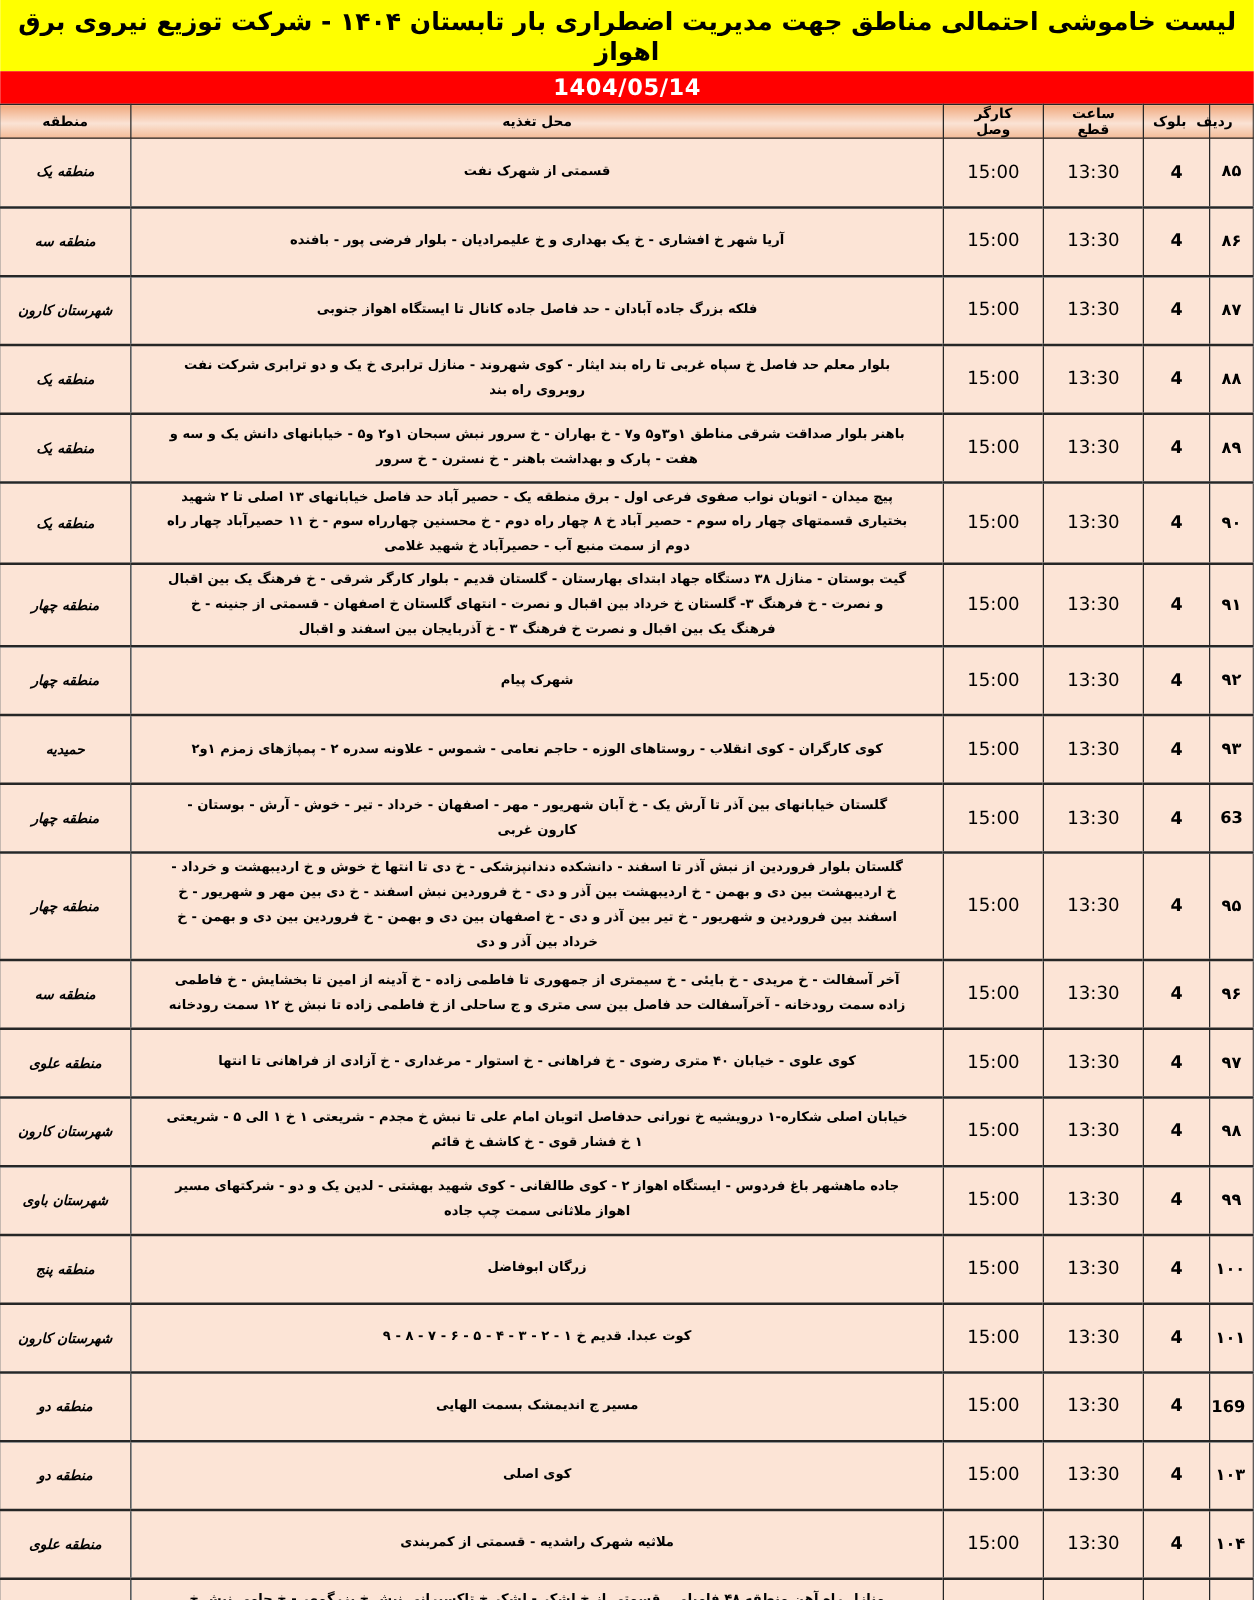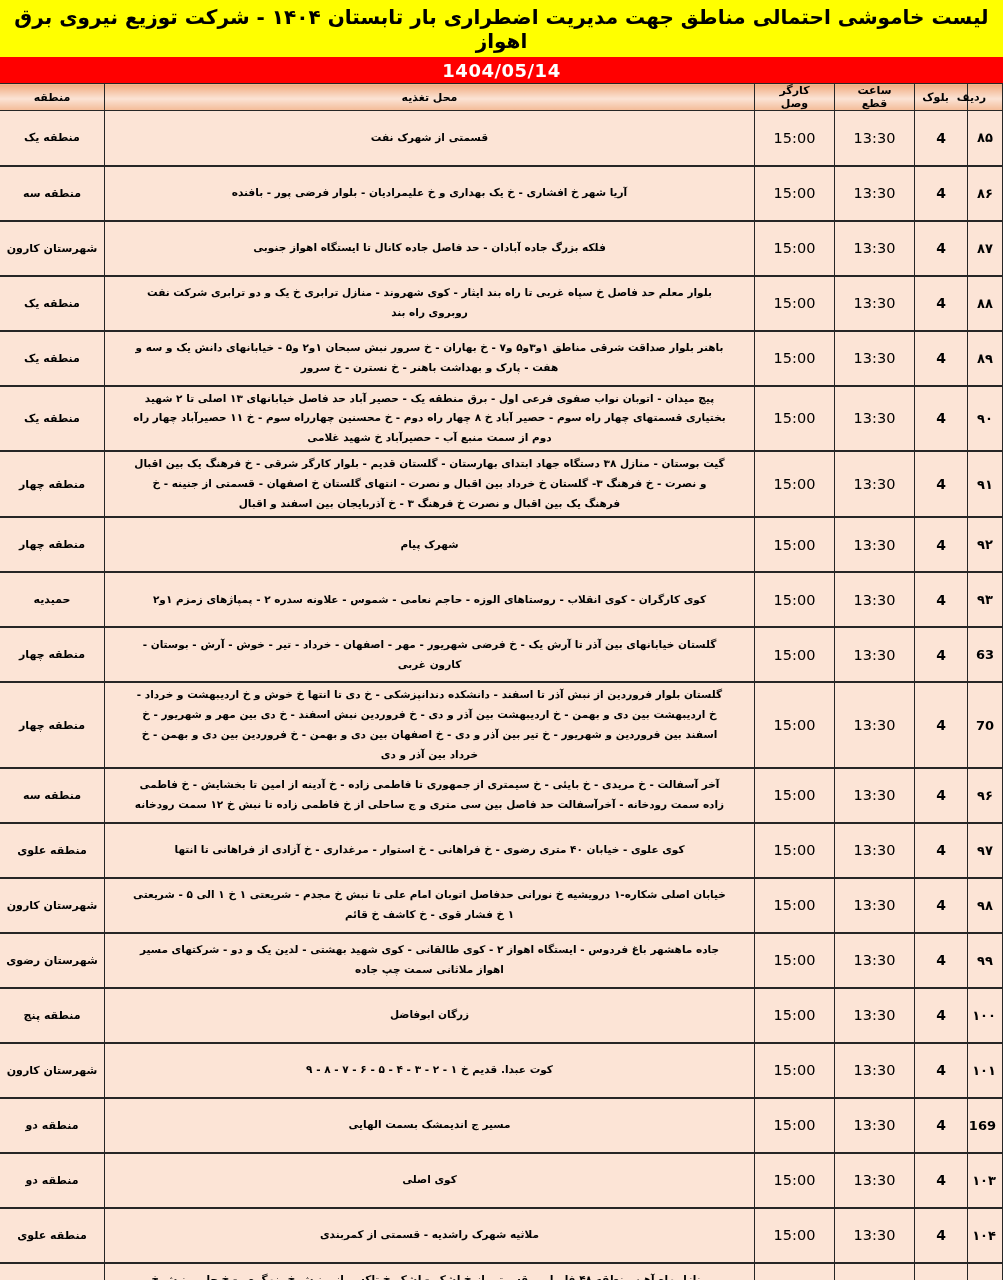--- a/index.html
+++ b/index.html
@@ -28,21 +28,21 @@
   td{
     background:#fce4d6;border:1px solid #262626;border-bottom-width:2px;
     text-align:center;vertical-align:middle;color:#000;padding:2px 6px;
     overflow:hidden;
   }
   tr.row{height:55px;}
   td.c-rownum{font-size:13px;font-weight:bold;}
   td.c-block{font-size:14px;font-weight:bold;}
   td.c-time{font-size:14.5px;font-weight:normal;direction:ltr;font-family:"DejaVu Sans",sans-serif;}
   td.c-location{font-size:10.5px;font-weight:bold;line-height:1.9;padding:2px 28px;}
-  td.c-region{font-size:11px;font-weight:bold;}
+  td.c-region{font-size:11px;font-weight:bold;font-style:italic;}
 </style>
 </head>
 <body>
 
 <div class="banner">
   <span>لیست خاموشی احتمالی مناطق جهت مدیریت اضطراری بار تابستان ۱۴۰۴ - شرکت توزیع نیروی برق اهواز</span>
 </div>
 
 <div class="datebar">
   <span>1404/05/14</span>
@@ -138,25 +138,25 @@
     <td class="c-time">13:30</td>
     <td class="c-time">15:00</td>
     <td class="c-location">کوی کارگران - کوی انقلاب - روستاهای الوزه - حاجم نعامی - شموس - علاونه سدره ۲ - پمپاژهای زمزم ۱و۲</td>
     <td class="c-region">حمیدیه</td>
   </tr>
       <tr class="row">
     <td class="c-rownum">63</td>
     <td class="c-block">4</td>
     <td class="c-time">13:30</td>
     <td class="c-time">15:00</td>
-    <td class="c-location">گلستان خیابانهای بین آذر تا آرش یک - خ فرضی شهریور - مهر - اصفهان - خرداد - تیر - خوش - آرش - بوستان - کارون غربی</td>
-    <td class="c-region">منطقه چهار</td>
-  </tr>
-      <tr class="row">
-    <td class="c-rownum">70</td>
+    <td class="c-location">گلستان خیابانهای بین آذر تا آرش یک - خ آبان شهریور - مهر - اصفهان - خرداد - تیر - خوش - آرش - بوستان - کارون غربی</td>
+    <td class="c-region">منطقه چهار</td>
+  </tr>
+      <tr class="row">
+    <td class="c-rownum">۹۵</td>
     <td class="c-block">4</td>
     <td class="c-time">13:30</td>
     <td class="c-time">15:00</td>
     <td class="c-location">گلستان بلوار فروردین از نبش آذر تا اسفند - دانشکده دندانپزشکی - خ دی تا انتها خ خوش و خ اردیبهشت و خرداد - خ اردیبهشت بین دی و بهمن - خ اردیبهشت بین آذر و دی - خ فروردین نبش اسفند - خ دی بین مهر و شهریور - خ اسفند بین فروردین و شهریور - خ تیر بین آذر و دی - خ اصفهان بین دی و بهمن - خ فروردین بین دی و بهمن - خ خرداد بین آذر و دی</td>
     <td class="c-region">منطقه چهار</td>
   </tr>
       <tr class="row">
     <td class="c-rownum">۹۶</td>
     <td class="c-block">4</td>
     <td class="c-time">13:30</td>
@@ -179,21 +179,21 @@
     <td class="c-time">15:00</td>
     <td class="c-location">خیابان اصلی شکاره-۱ درویشیه خ نورانی حدفاصل اتوبان امام علی تا نبش خ مجدم - شریعتی ۱ خ ۱ الی ۵ - شریعتی ۱ خ فشار قوی - خ کاشف خ قائم</td>
     <td class="c-region">شهرستان کارون</td>
   </tr>
       <tr class="row">
     <td class="c-rownum">۹۹</td>
     <td class="c-block">4</td>
     <td class="c-time">13:30</td>
     <td class="c-time">15:00</td>
     <td class="c-location">جاده ماهشهر باغ فردوس - ایستگاه اهواز ۲ - کوی طالقانی - کوی شهید بهشتی - لدین یک و دو - شرکتهای مسیر اهواز ملاثانی سمت چپ جاده</td>
-    <td class="c-region">شهرستان رضوی</td>
+    <td class="c-region">شهرستان باوی</td>
   </tr>
       <tr class="row">
     <td class="c-rownum">۱۰۰</td>
     <td class="c-block">4</td>
     <td class="c-time">13:30</td>
     <td class="c-time">15:00</td>
     <td class="c-location">زرگان ابوفاضل</td>
     <td class="c-region">منطقه پنج</td>
   </tr>
       <tr class="row">

